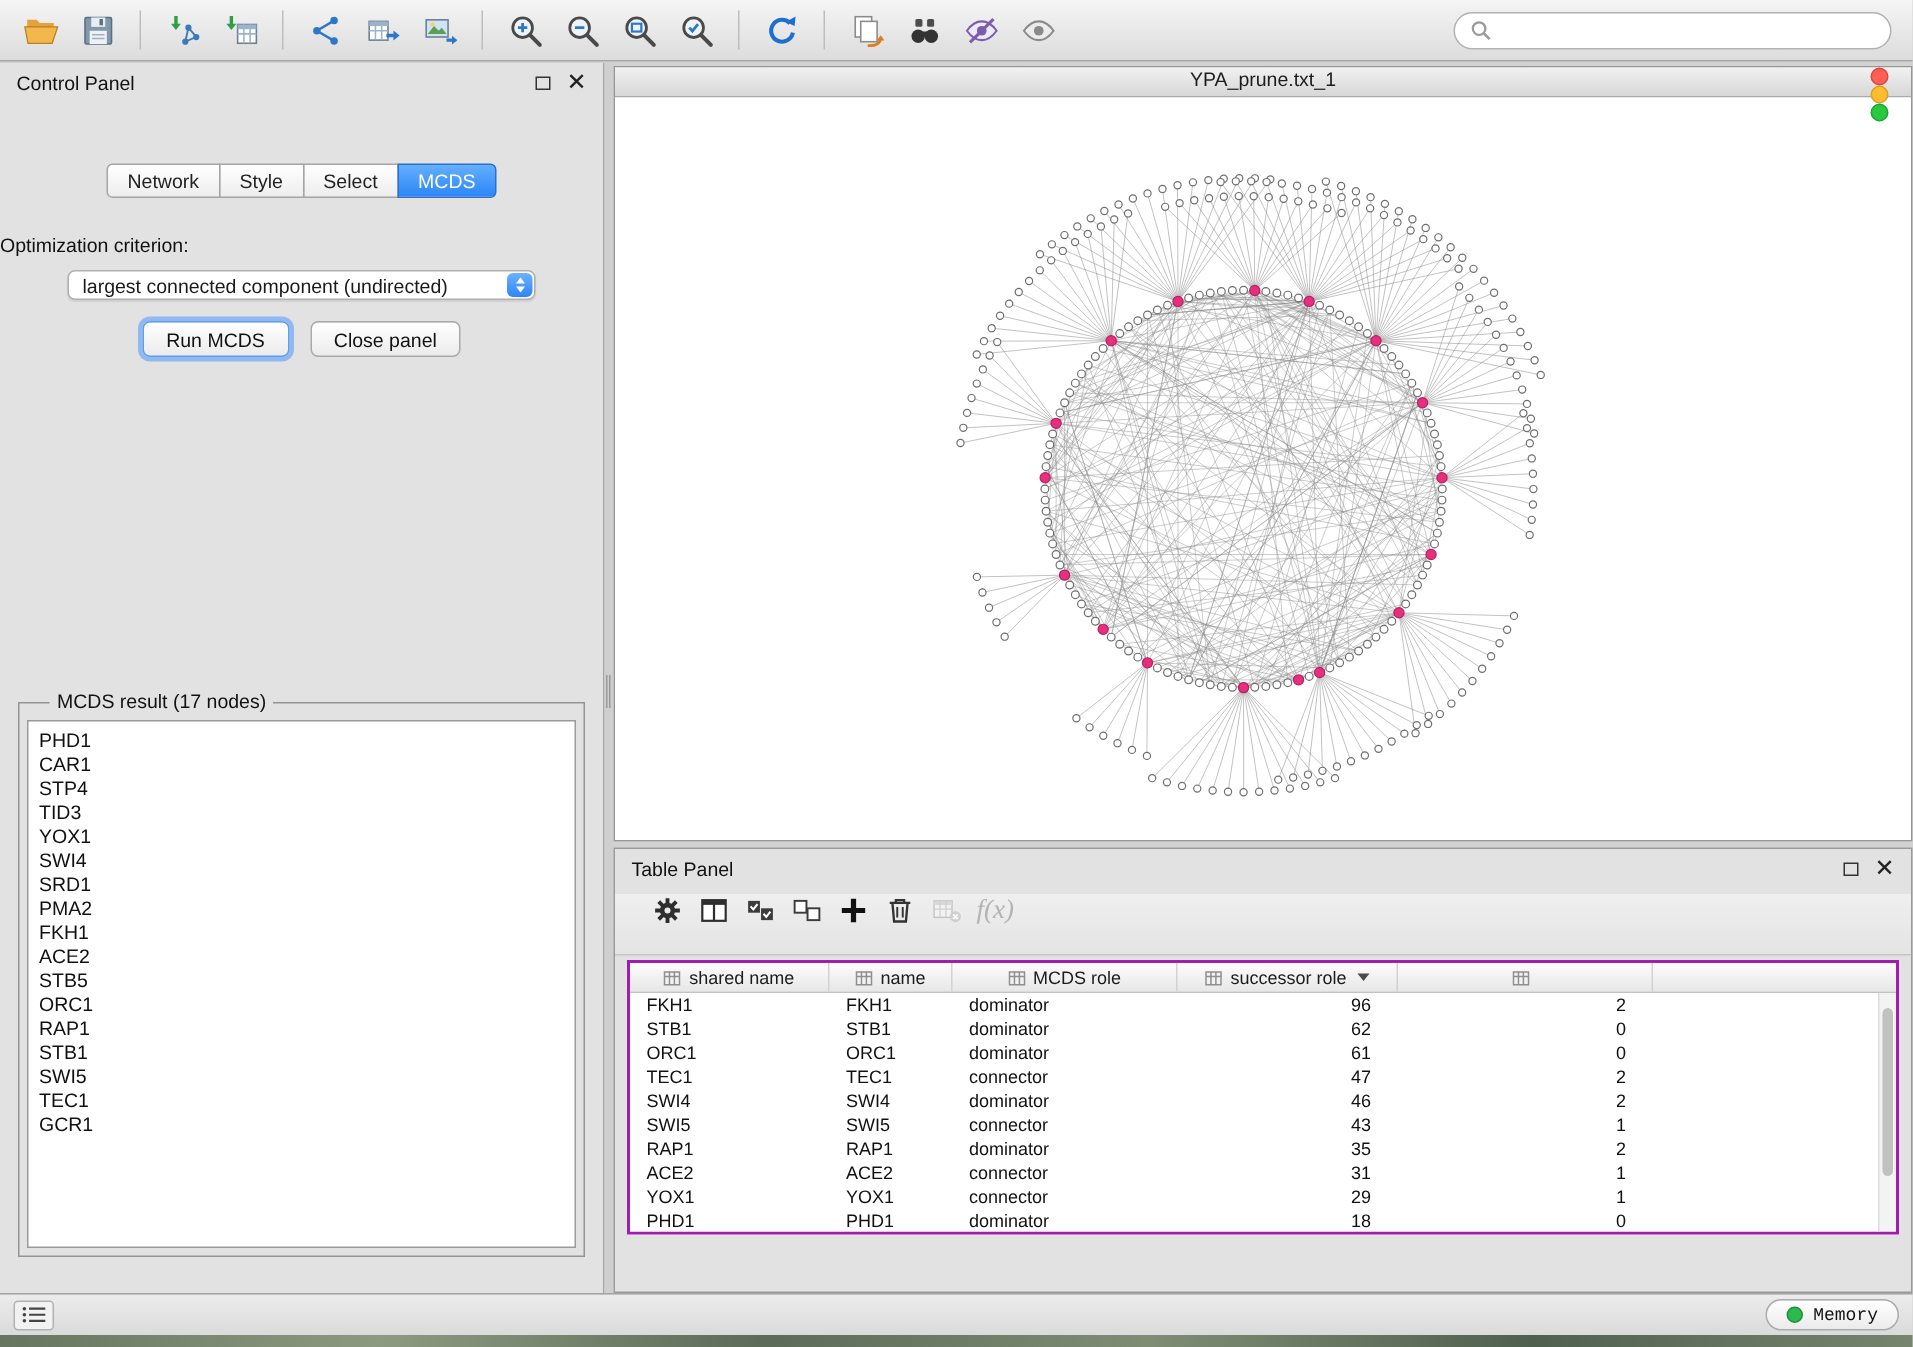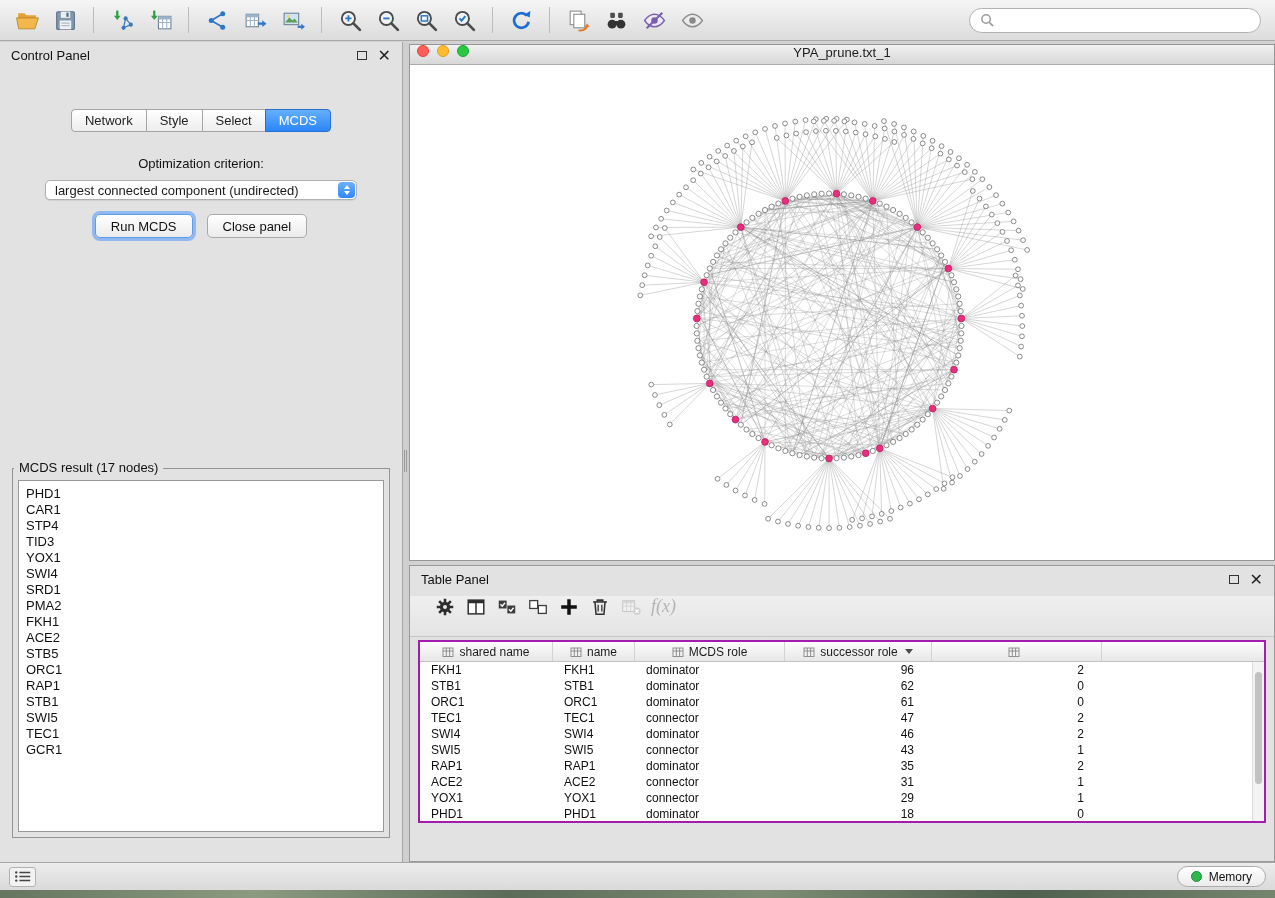--- a/index.html
+++ b/index.html
@@ -21,40 +21,40 @@
 .panel-header{height:27px;display:flex;align-items:center;padding:0 11px;}
 .panel-title{font-size:13px;color:#111;}
 .win-btns{margin-left:auto;display:flex;gap:11px;align-items:center;}
 .float-btn{width:10px;height:9px;border:1.5px solid #333;display:inline-block;}
 .close-btn{font-size:16px;font-weight:bold;color:#222;line-height:1;}
 .tabbar{display:flex;justify-content:center;margin-top:8px;}
 .seg{padding:3px 13px;background:linear-gradient(#ffffff,#ededed);border:1px solid #a5a5a5;margin-left:-1px;font-size:13px;color:#222;margin-top:32px;}
 .seg:first-child{border-radius:4px 0 0 4px;margin-left:0;}
 .seg:last-child{border-radius:0 4px 4px 0;}
 .seg.active{background:linear-gradient(#64affe,#2c86f7);border-color:#2a6fd0;color:#fff;}
-.opt-label{text-align:center;margin-top:24px;font-size:13px;color:#111;}
+.opt-label{margin-top:24px;font-size:13px;color:#111;}
 .dropdown{margin:9px auto 0;width:312px;height:20px;background:#fff;border:1px solid #b0b0b0;border-radius:5px;display:flex;align-items:center;position:relative;padding-left:9px;font-size:13px;box-shadow:0 1px 1px rgba(0,0,0,.08);}
 .dd-stepper{position:absolute;right:1px;top:1px;bottom:1px;width:17px;border-radius:4px;background:linear-gradient(#6db1ff,#2e86f6);display:flex;flex-direction:column;align-items:center;justify-content:center;gap:2px;}
 .dd-up{width:0;height:0;border-left:3.5px solid transparent;border-right:3.5px solid transparent;border-bottom:4px solid #fff;}
 .dd-down{width:0;height:0;border-left:3.5px solid transparent;border-right:3.5px solid transparent;border-top:4px solid #fff;}
 .btn-row{display:flex;justify-content:center;gap:14px;margin-top:14px;}
 .btn{height:24px;padding:0 15px;border:1px solid #a9a9a9;border-radius:5px;background:linear-gradient(#ffffff,#ebebeb);font-size:13px;color:#111;}
 .btn.focused{box-shadow:0 0 0 3px rgba(77,151,255,.55);border-color:#5d9df0;}
 .result-box{position:absolute;left:12px;right:12px;top:426px;bottom:24px;border:1px solid #949494;background:#e2e2e2;}
-.result-legend{position:absolute;top:-9px;left:1px;background:#e2e2e2;padding:0 5px;font-size:13px;color:#111;}
+.result-legend{position:absolute;top:-9px;left:20px;background:#e2e2e2;padding:0 5px;font-size:13px;color:#111;}
 .result-list{position:absolute;left:5px;right:5px;top:11px;bottom:5px;background:#fff;border:1px solid #9a9a9a;overflow:hidden;padding:5px 0 0 7px;}
 .mcds-item{font-size:13px;line-height:16px;color:#111;}
 
 
 .vgrip{position:absolute;left:403px;top:42px;width:6px;height:820px;background:#cfcfcf;}
 .vgrip i{position:absolute;left:1px;top:408px;width:3px;height:22px;border-left:1px solid #9a9a9a;border-right:1px solid #9a9a9a;}
 
 
 .net-window{position:absolute;left:409px;top:44px;width:866px;height:517px;border:1px solid #969696;background:#fff;}
-.net-titlebar{height:20px;background:linear-gradient(#f1f1f1,#d7d7d7);border-bottom:1px solid #ababab;display:flex;align-items:flex-start;padding:0 7px;position:relative;}
+.net-titlebar{height:20px;background:linear-gradient(#f1f1f1,#d7d7d7);border-bottom:1px solid #ababab;display:flex;align-items:flex-end;padding:0 7px;position:relative;flex-direction:column;}
 .tl{width:12px;height:12px;border-radius:50%;margin-right:8px;flex:0 0 auto;z-index:2;}
 .tl.red{background:#ff5f57;border:1px solid #df443d;}
 .tl.yellow{background:#febc2e;border:1px solid #de9f22;}
 .tl.green{background:#28c840;border:1px solid #1da532;}
 .net-title{position:absolute;left:0;right:0;text-align:center;font-size:13px;color:#1c1c1c;}
 .net-canvas{position:absolute;left:0;top:20px;right:0;bottom:0;background:#fff;overflow:hidden;}
 
 
 .table-panel{position:absolute;left:409px;top:565px;width:866px;height:297px;background:#e2e2e2;border:1px solid #9a9a9a;}
 .tp-toolbar{height:41px;background:linear-gradient(#efefef,#e4e4e4);border-bottom:1px solid #c6c6c6;display:flex;align-items:flex-start;gap:9px;padding:0 24px;margin-top:3px;}
@@ -71,21 +71,21 @@
 .tcell{font-size:12px;line-height:16px;padding-left:11px;color:#111;white-space:nowrap;overflow:hidden;}
 .tcell.col3,.tcell.col4{text-align:right;padding-right:18px;padding-left:0;}
 .vscroll{position:absolute;right:0;top:20px;bottom:0;width:12px;background:#f3f3f3;border-left:1px solid #ddd;}
 .vthumb{position:absolute;left:2px;right:2px;top:10px;height:112px;background:#c1c1c1;border-radius:5px;}
 .bottom-tabs{position:absolute;left:0;right:0;bottom:7px;display:flex;justify-content:center;}
 
 
 .statusbar{position:absolute;left:0;top:862px;width:1275px;height:28px;background:linear-gradient(#ececec,#dadada);border-top:1px solid #a5a5a5;display:flex;align-items:center;padding:0 9px;}
 .menu-btn{width:27px;height:20px;border:1px solid #b2b2b2;border-radius:3px;background:#f2f2f2;display:flex;align-items:center;justify-content:center;}
 .menu-btn svg{width:18px;height:13px;}
-.memory-btn{margin-left:auto;display:flex;align-items:center;gap:7px;height:21px;padding:0 13px;border:1px solid #ababab;border-radius:11px;background:linear-gradient(#ffffff,#ebebeb);font-size:12px;color:#111;}
+.memory-btn{margin-left:auto;display:flex;align-items:center;gap:7px;height:21px;padding:0 13px;border:1px solid #ababab;border-radius:11px;background:linear-gradient(#ffffff,#ebebeb);font-size:12px;color:#111;font-family:Liberation Mono, monospace;}
 .mem-dot{width:11px;height:11px;border-radius:50%;background:#2db94d;border:1px solid #1f8f3a;}
 .wallpaper{position:absolute;left:0;top:890px;width:1275px;height:8px;background:linear-gradient(90deg,#66755f,#8b9a80,#5c6b58,#7e8d74,#50604f,#75856e);}
 </style>
 </head>
 <body>
 
 <div id="app">
 
   <div class="toolbar">
     <div class="tbtn">

